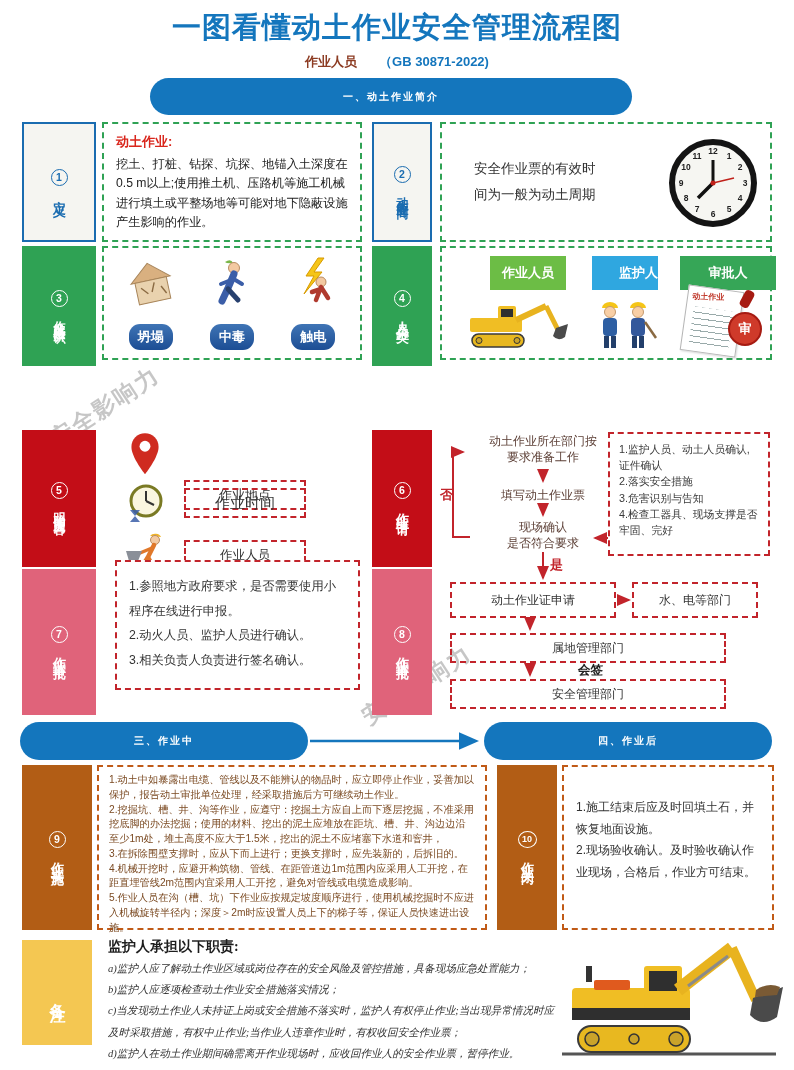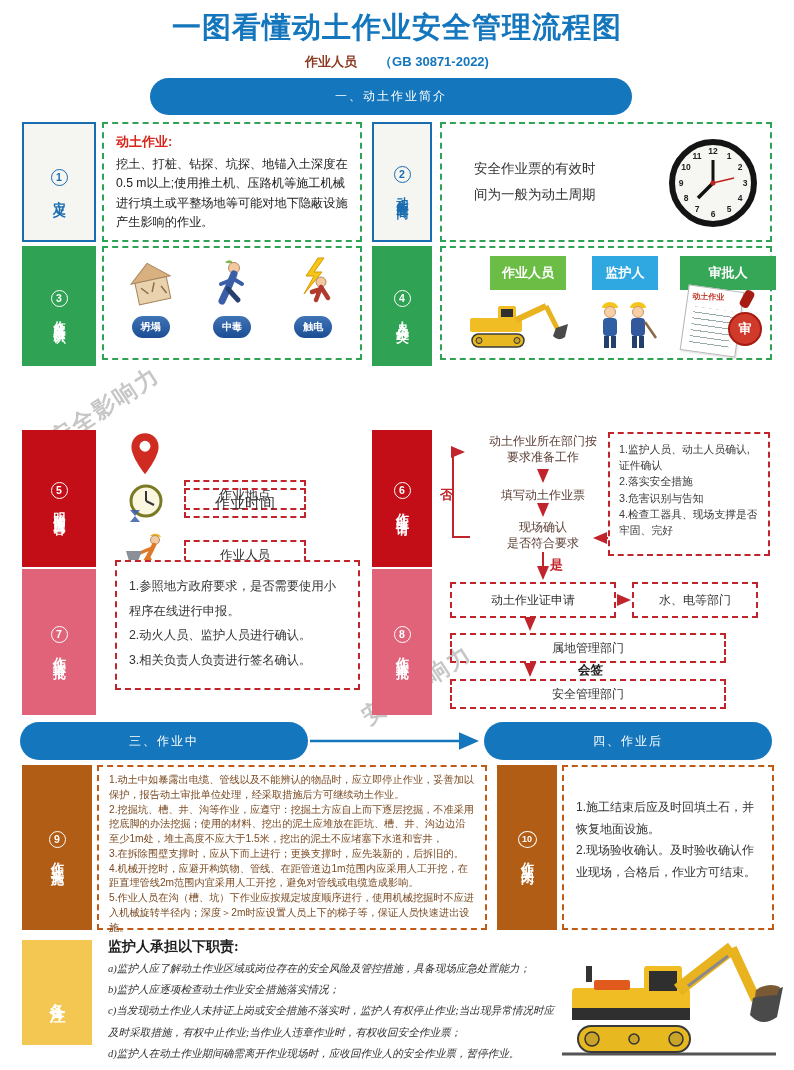--- a/index.html
+++ b/index.html
@@ -6,21 +6,21 @@
   html,body { background:#fff; }
   body { font-family:"Liberation Sans","DejaVu Sans",sans-serif; }
   .page { position:relative; width:794px; height:1070px; background:#fff; overflow:hidden; margin:0 auto; }
   .abs { position:absolute; }
 
   .title { left:0; top:8px; width:794px; text-align:center; font-size:29px; font-weight:bold; color:#1476bd; letter-spacing:1px; }
   .subtitle { left:0; top:53px; width:794px; text-align:center; font-size:13px; font-weight:bold; }
   .subtitle .lab { color:#8c3b22; margin-right:22px; }
   .subtitle .ref { color:#1476bd; }
 
-  .pill { background:#1476bd; border-radius:19px; color:#fff; font-weight:normal; font-size:12px; text-align:center; letter-spacing:2px; }
+  .pill { background:#1476bd; border-radius:19px; color:#fff; font-weight:bold; font-size:10px; text-align:center; letter-spacing:2px; }
   .pill.h37 { height:37px; line-height:37px; }
   .pill.h38 { height:38px; line-height:38px; }
 
   .vlabel { display:flex; flex-direction:column; align-items:center; justify-content:center; gap:4px; }
   .vlabel .num { width:17px; height:17px; border-radius:50%; border:1.5px solid currentColor; font-size:10.5px; font-weight:bold; display:flex; align-items:center; justify-content:center; line-height:1; }
   .vlabel .vtext { writing-mode:vertical-rl; text-orientation:upright; font-weight:bold; font-size:13px; letter-spacing:3px; }
   .vlabel .vtext.tight { font-size:12px; letter-spacing:2px; }
   .vlabel.bluebox { background:#f5f5f1; border:2px solid #1a6cb0; color:#1a6cb0; }
   .vlabel.greenbox { background:#2fa254; color:#fff; }
   .vlabel.redbox { background:#c30d17; color:#fff; }
@@ -33,21 +33,21 @@
   .dash-orange{ border:2px dashed #c05a17; background:#fff; }
 
   .preline { white-space:pre-line; }
   .defbox { padding:8px 12px; font-size:12.2px; color:#222; line-height:1.6; }
   .defbox .term { color:#d9261c; font-weight:bold; font-size:13px; display:block; margin-bottom:2px; }
 
   .timebox-text { font-size:13.5px; color:#333; line-height:1.9; }
 
   .riskrow { display:flex; justify-content:space-around; align-items:flex-start; padding:8px 6px 0; }
   .riskitem { display:flex; flex-direction:column; align-items:center; }
-  .riskpill { margin-top:8px; background:linear-gradient(#3f74b5,#1c4d94); color:#fff; font-size:10px; font-weight:bold; border-radius:11px; padding:4px 9px; white-space:nowrap; }
+  .riskpill { margin-top:16px; background:linear-gradient(#3f74b5,#1c4d94); color:#fff; font-size:13px; font-weight:bold; border-radius:11px; padding:4px 9px; white-space:nowrap; }
 
   .rolebox { height:34px; line-height:34px; text-align:center; color:#fff; font-weight:bold; font-size:13px; }
 
   .flow-node { text-align:center; font-size:12px; color:#5d4037; line-height:1.35; }
   .flow-box { border:2px dashed #c2242b; text-align:center; font-size:12px; color:#333; display:flex; align-items:center; justify-content:center; }
   .yesno { color:#c2242b; font-weight:bold; font-size:13px; }
 
   .checklist { font-size:10.8px; color:#3a3a3a; line-height:1.5; padding:7px 9px; }
 
   .c7text { padding:12px 12px; font-size:12.3px; color:#333; line-height:2.0; }
@@ -154,21 +154,21 @@
       <div class="riskpill">触电</div>
     </div>
   </div>
 
   <div class="abs vlabel greenbox" style="left:372px; top:246px; width:60px; height:120px;">
     <div class="num">4</div>
     <div class="vtext">人员分类</div>
   </div>
   <div class="abs dash-green" style="left:440px; top:246px; width:332px; height:114px;">
     <div class="abs rolebox" style="left:48px; top:8px; width:76px; background:#6cbd45;">作业人员</div>
-    <div class="abs rolebox" style="left:150px; top:8px; width:66px; background:#2fa7e0;">监护人</div>
+    <div class="abs rolebox" style="left:150px; top:8px; width:66px; background:#2fa7e0;text-align:right;">监护人</div>
     <div class="abs rolebox" style="left:238px; top:8px; width:96px; background:#36a657;">审批人</div>
 
     <svg class="abs" style="left:22px; top:48px;" width="108" height="58" viewBox="0 0 108 58">
       <rect x="8" y="38" width="52" height="13" rx="6.5" fill="#e8b820" stroke="#3a3a3a" stroke-width="1.5"></rect>
       <circle cx="15" cy="44.5" r="3" fill="#caa32a" stroke="#333"></circle>
         <circle cx="53" cy="44.5" r="3" fill="#caa32a" stroke="#333"></circle>
       <rect x="6" y="22" width="52" height="14" rx="2" fill="#f0be24"></rect>
       <rect x="34" y="10" width="18" height="18" rx="2" fill="#f0be24"></rect>
       <rect x="37" y="13" width="12" height="8" fill="#2f2f2f"></rect>
       <path d="M52 24 L82 10" stroke="#e8b31f" stroke-width="6"></path>

